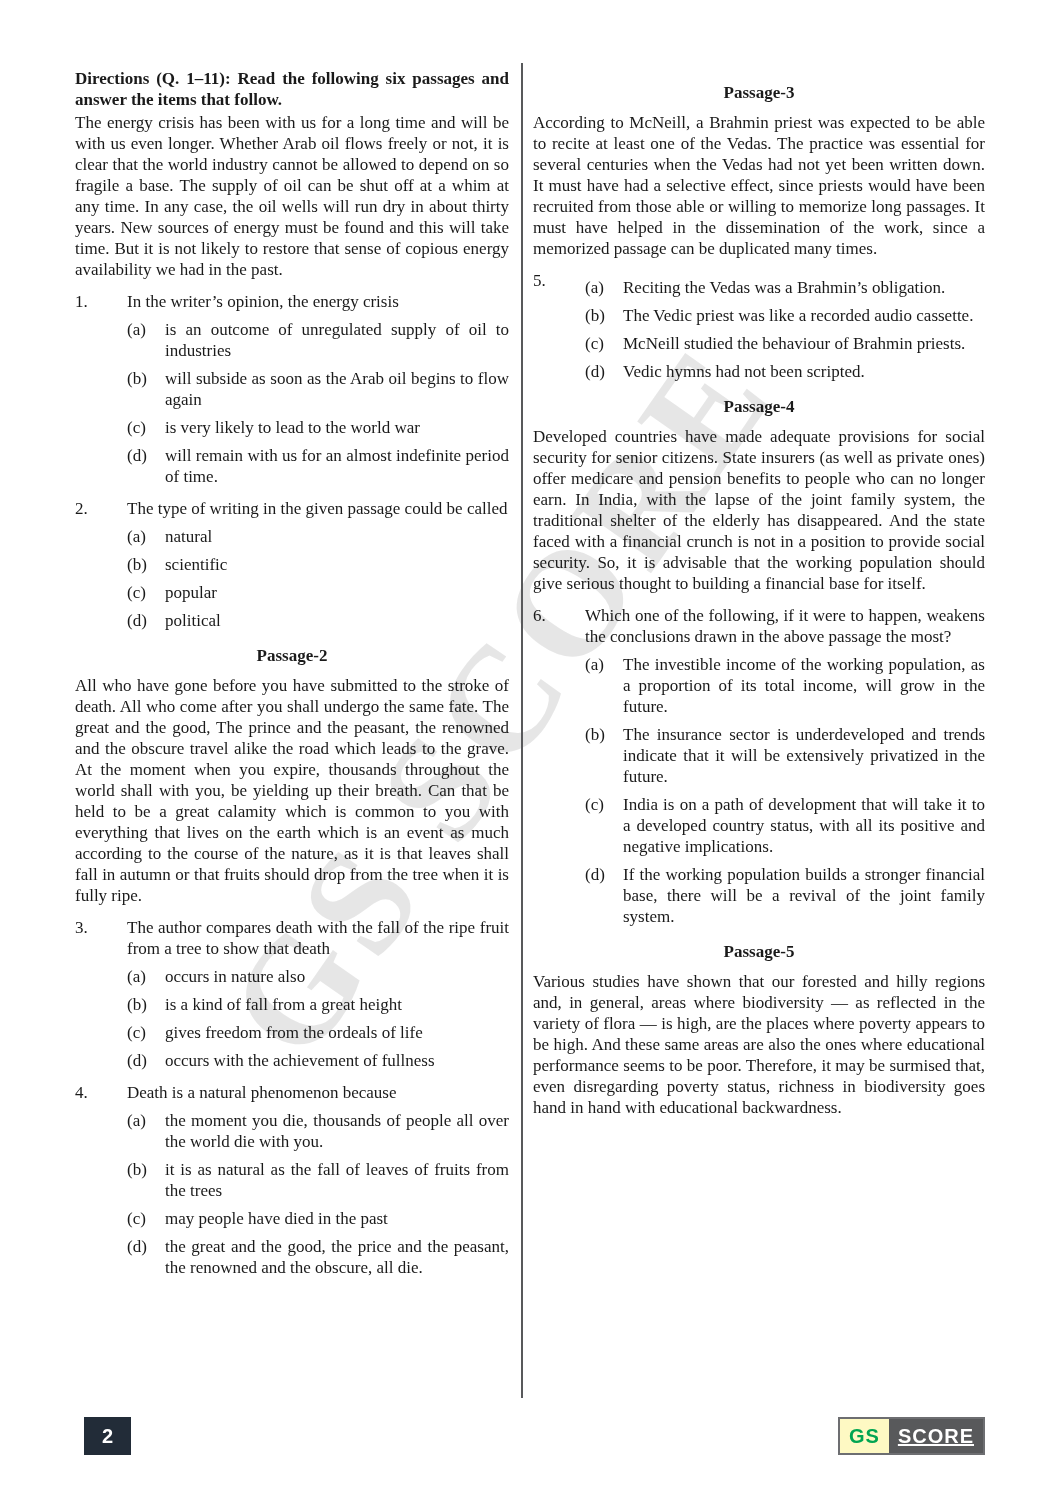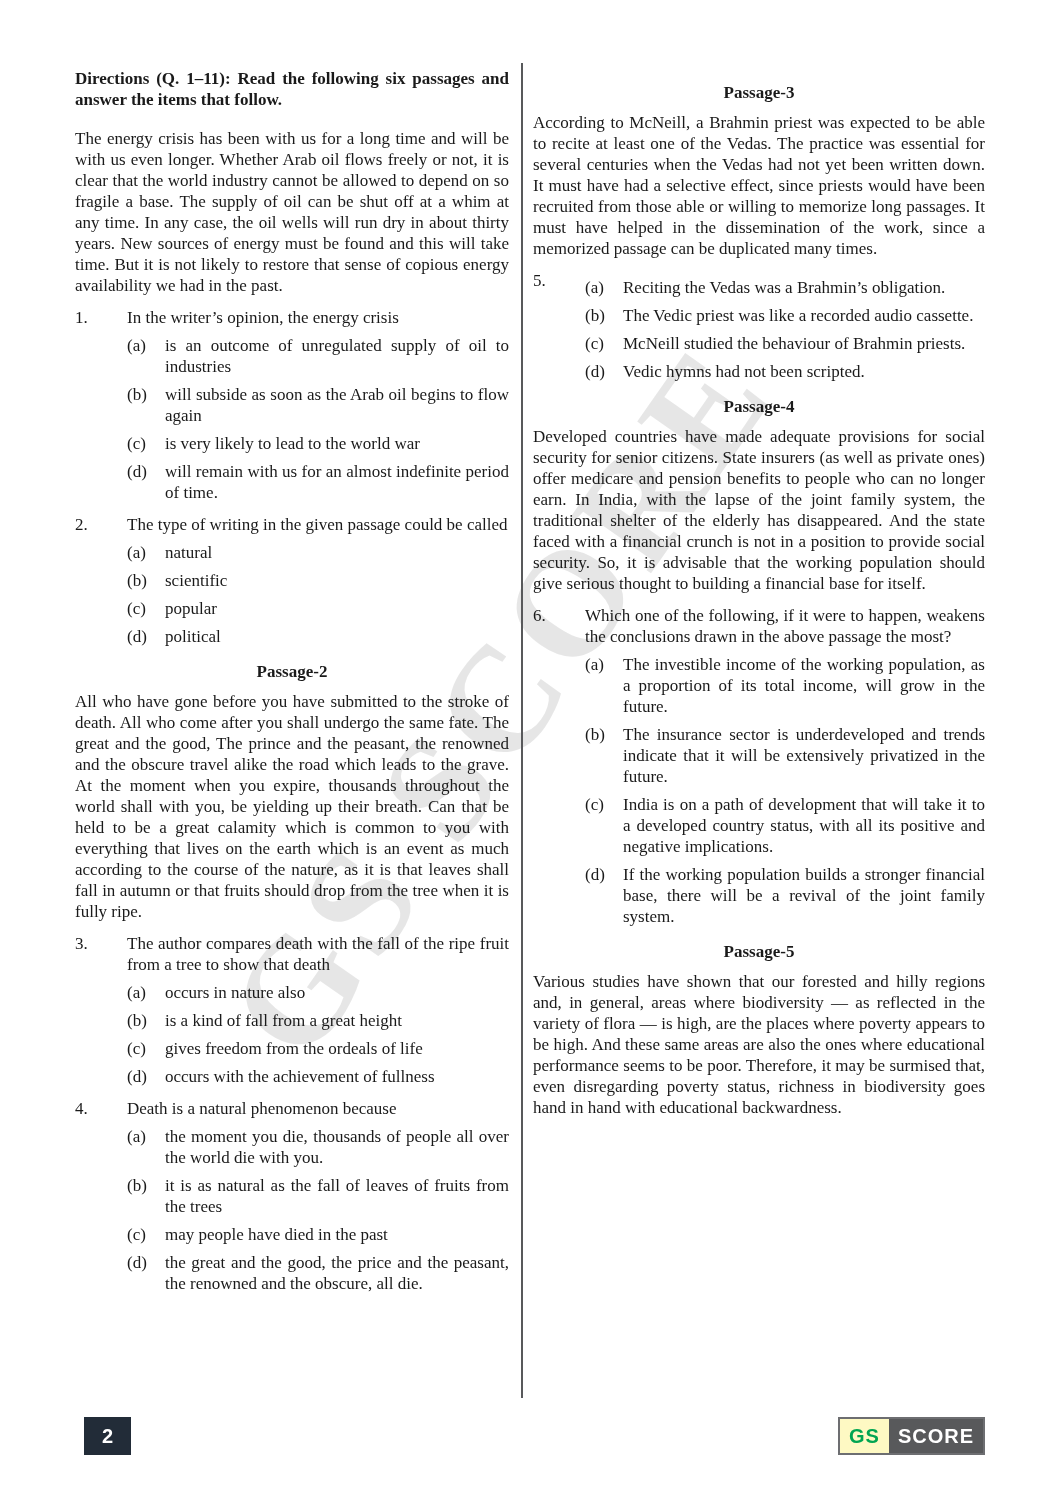--- a/index.html
+++ b/index.html
@@ -18,21 +18,21 @@
   .col {
     position:absolute; top:68px; z-index:1;
     font-size:17px; line-height:21px;
   }
   .col-left  { left:75px;  width:434px; }
   .col-right { left:533px; width:452px; }
   .divider {
     position:absolute; left:521px; top:63px; width:1.5px; height:1335px;
     background:#58595b; z-index:1;
   }
-  .directions { font-weight:700; text-align:justify; margin-bottom:18px; }
+  .directions { font-weight:700; text-align:justify; margin-bottom:2px; }
   .passage-heading { font-weight:700; text-align:center; margin:14px 0 9px; }
   .para { text-align:justify; }
   .question { display:flex; margin-top:11px; }
   .qnum { flex:0 0 52px; }
   .qbody { flex:1; }
   .qtext { text-align:justify; }
   .option { display:flex; margin-top:7px; }
   .olabel { flex:0 0 38px; }
   .otext { flex:1; text-align:justify;font-family:Liberation Serif, serif; }
   .page-num {
@@ -41,21 +41,21 @@
     color:#ffffff; font-family:"Liberation Sans",sans-serif;
     font-weight:700; font-size:20px;
   }
   .brand {
     position:absolute; right:73px; top:1417px; height:38px; z-index:2;
     display:flex; align-items:stretch; background:#fef9c3;
     border:2px solid #6d6e71;
     font-family:"Liberation Sans",sans-serif; font-weight:700; font-size:20px;
   }
   .brand-gs { display:flex; align-items:center; padding:0 9px; letter-spacing:1px; }
-  .brand-score { display:flex; align-items:center; padding:16px 9px; color:#ffffff; letter-spacing:1px; }
+  .brand-score { display:flex; align-items:center; padding:16px 9px; color:#ffffff; letter-spacing:1px;text-decoration:underline; }
 </style>
 </head>
 <body>
 
 <div class="page">
   <div class="watermark" style="color: rgb(201, 201, 201);">GS SCORE</div>
 
   <div class="divider"></div>
 
   <div class="col col-left">

